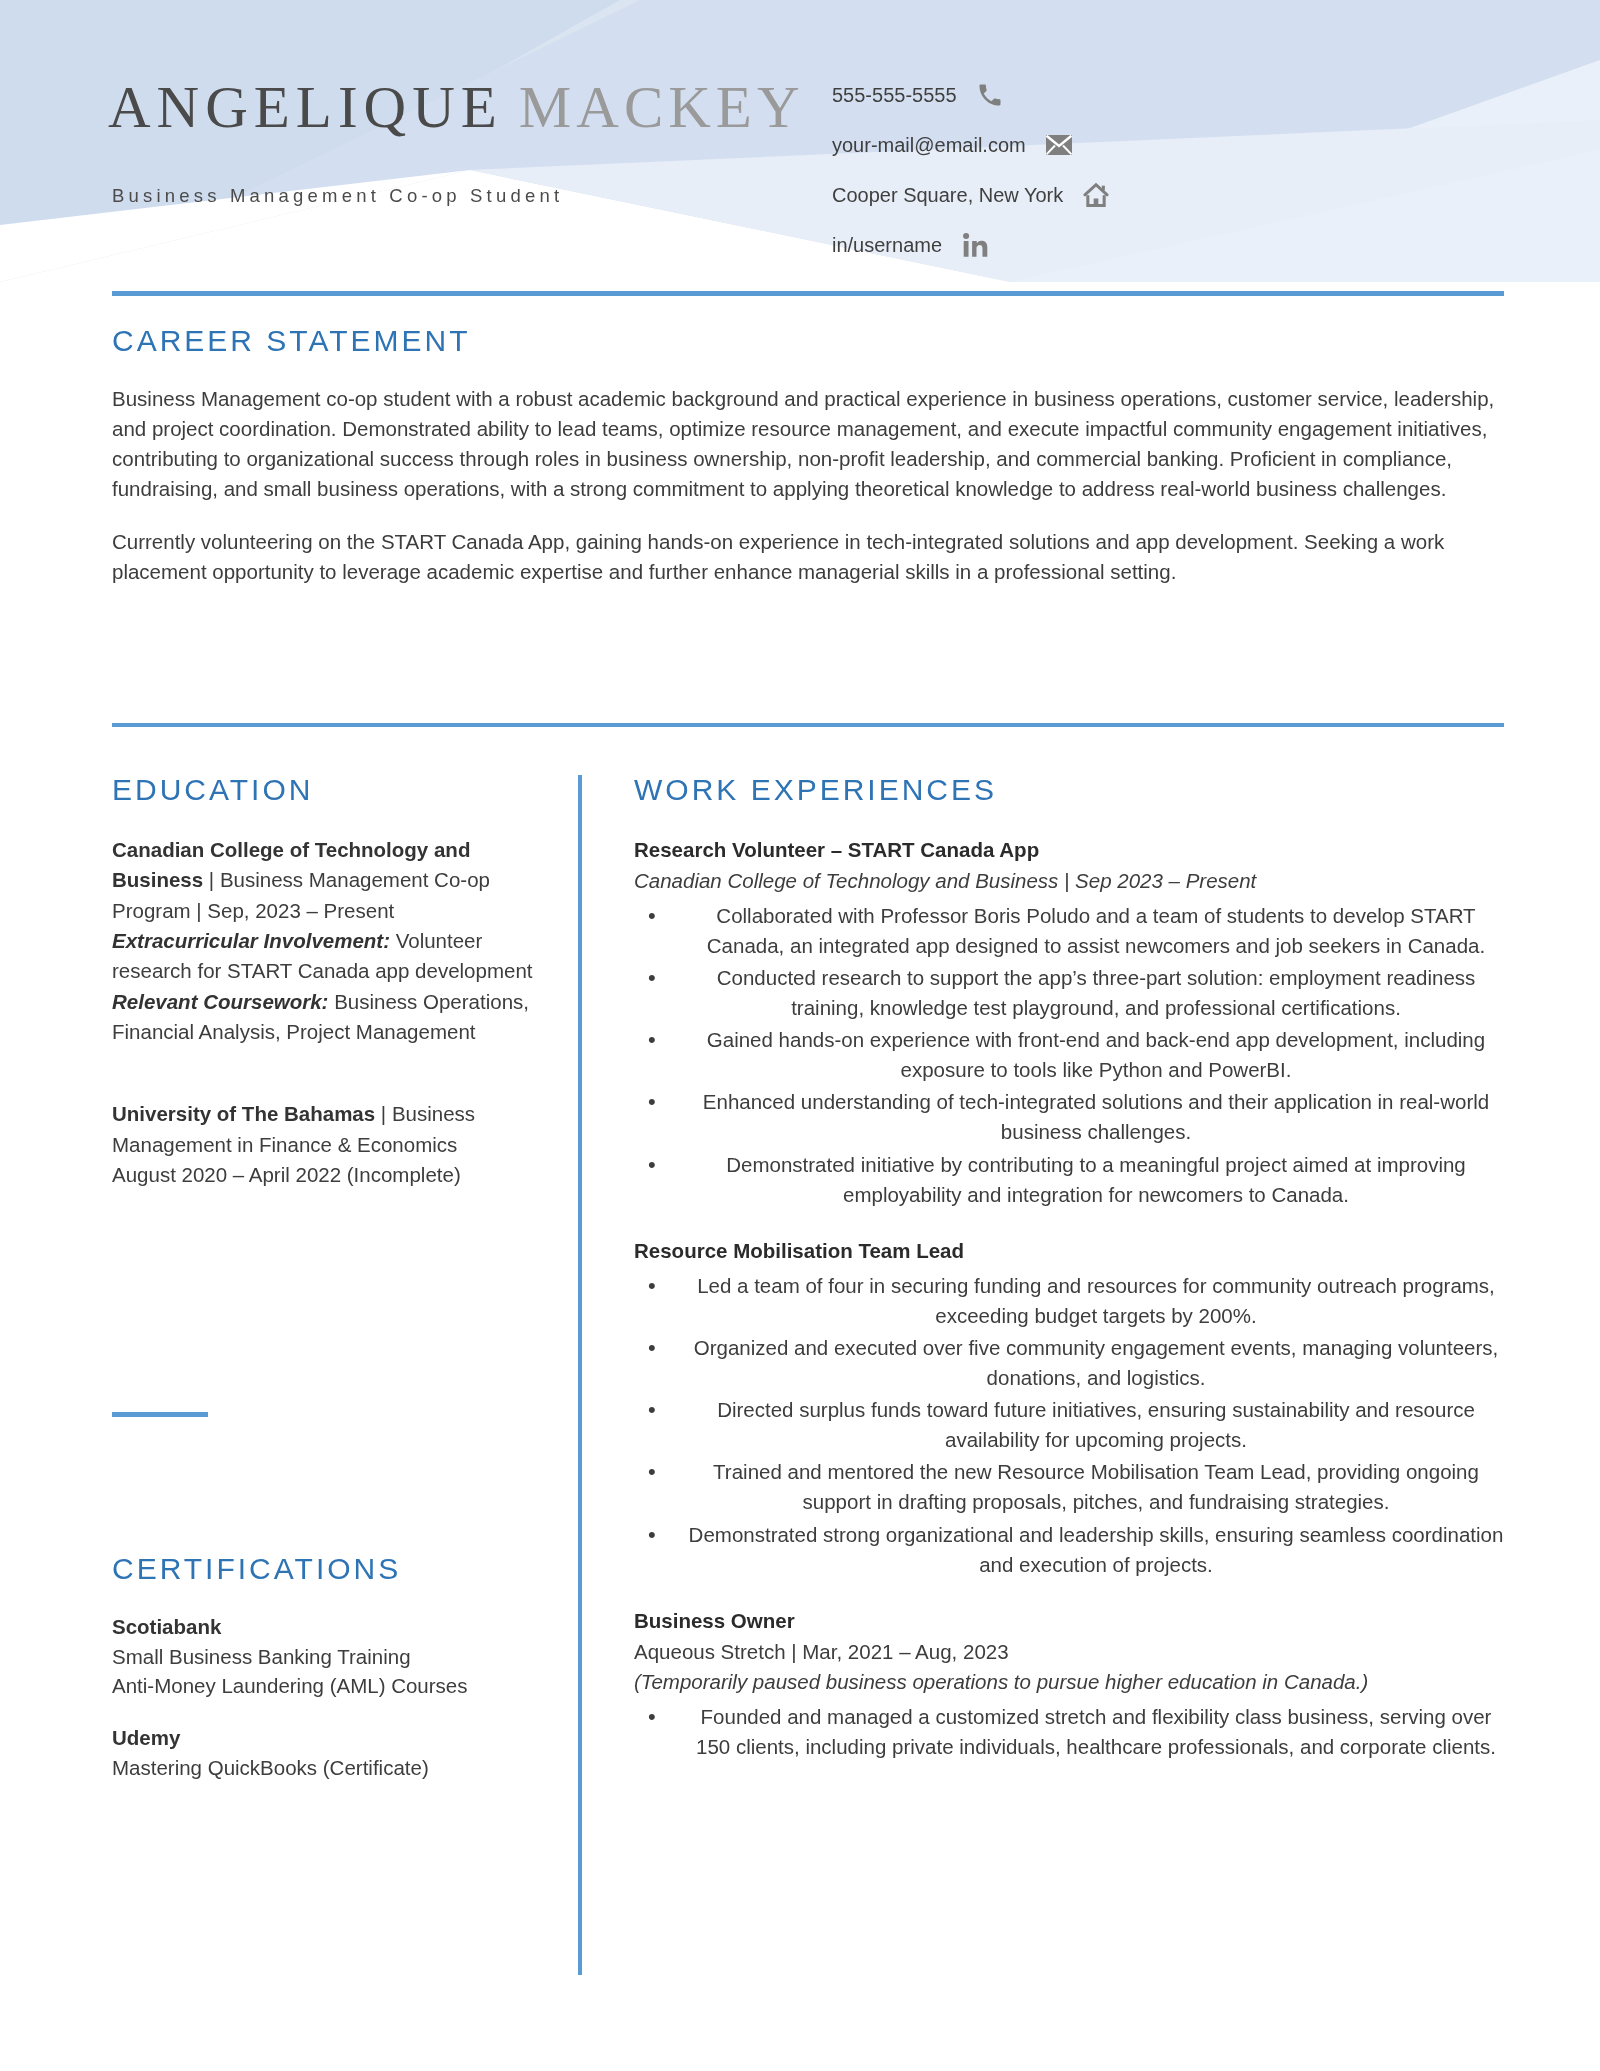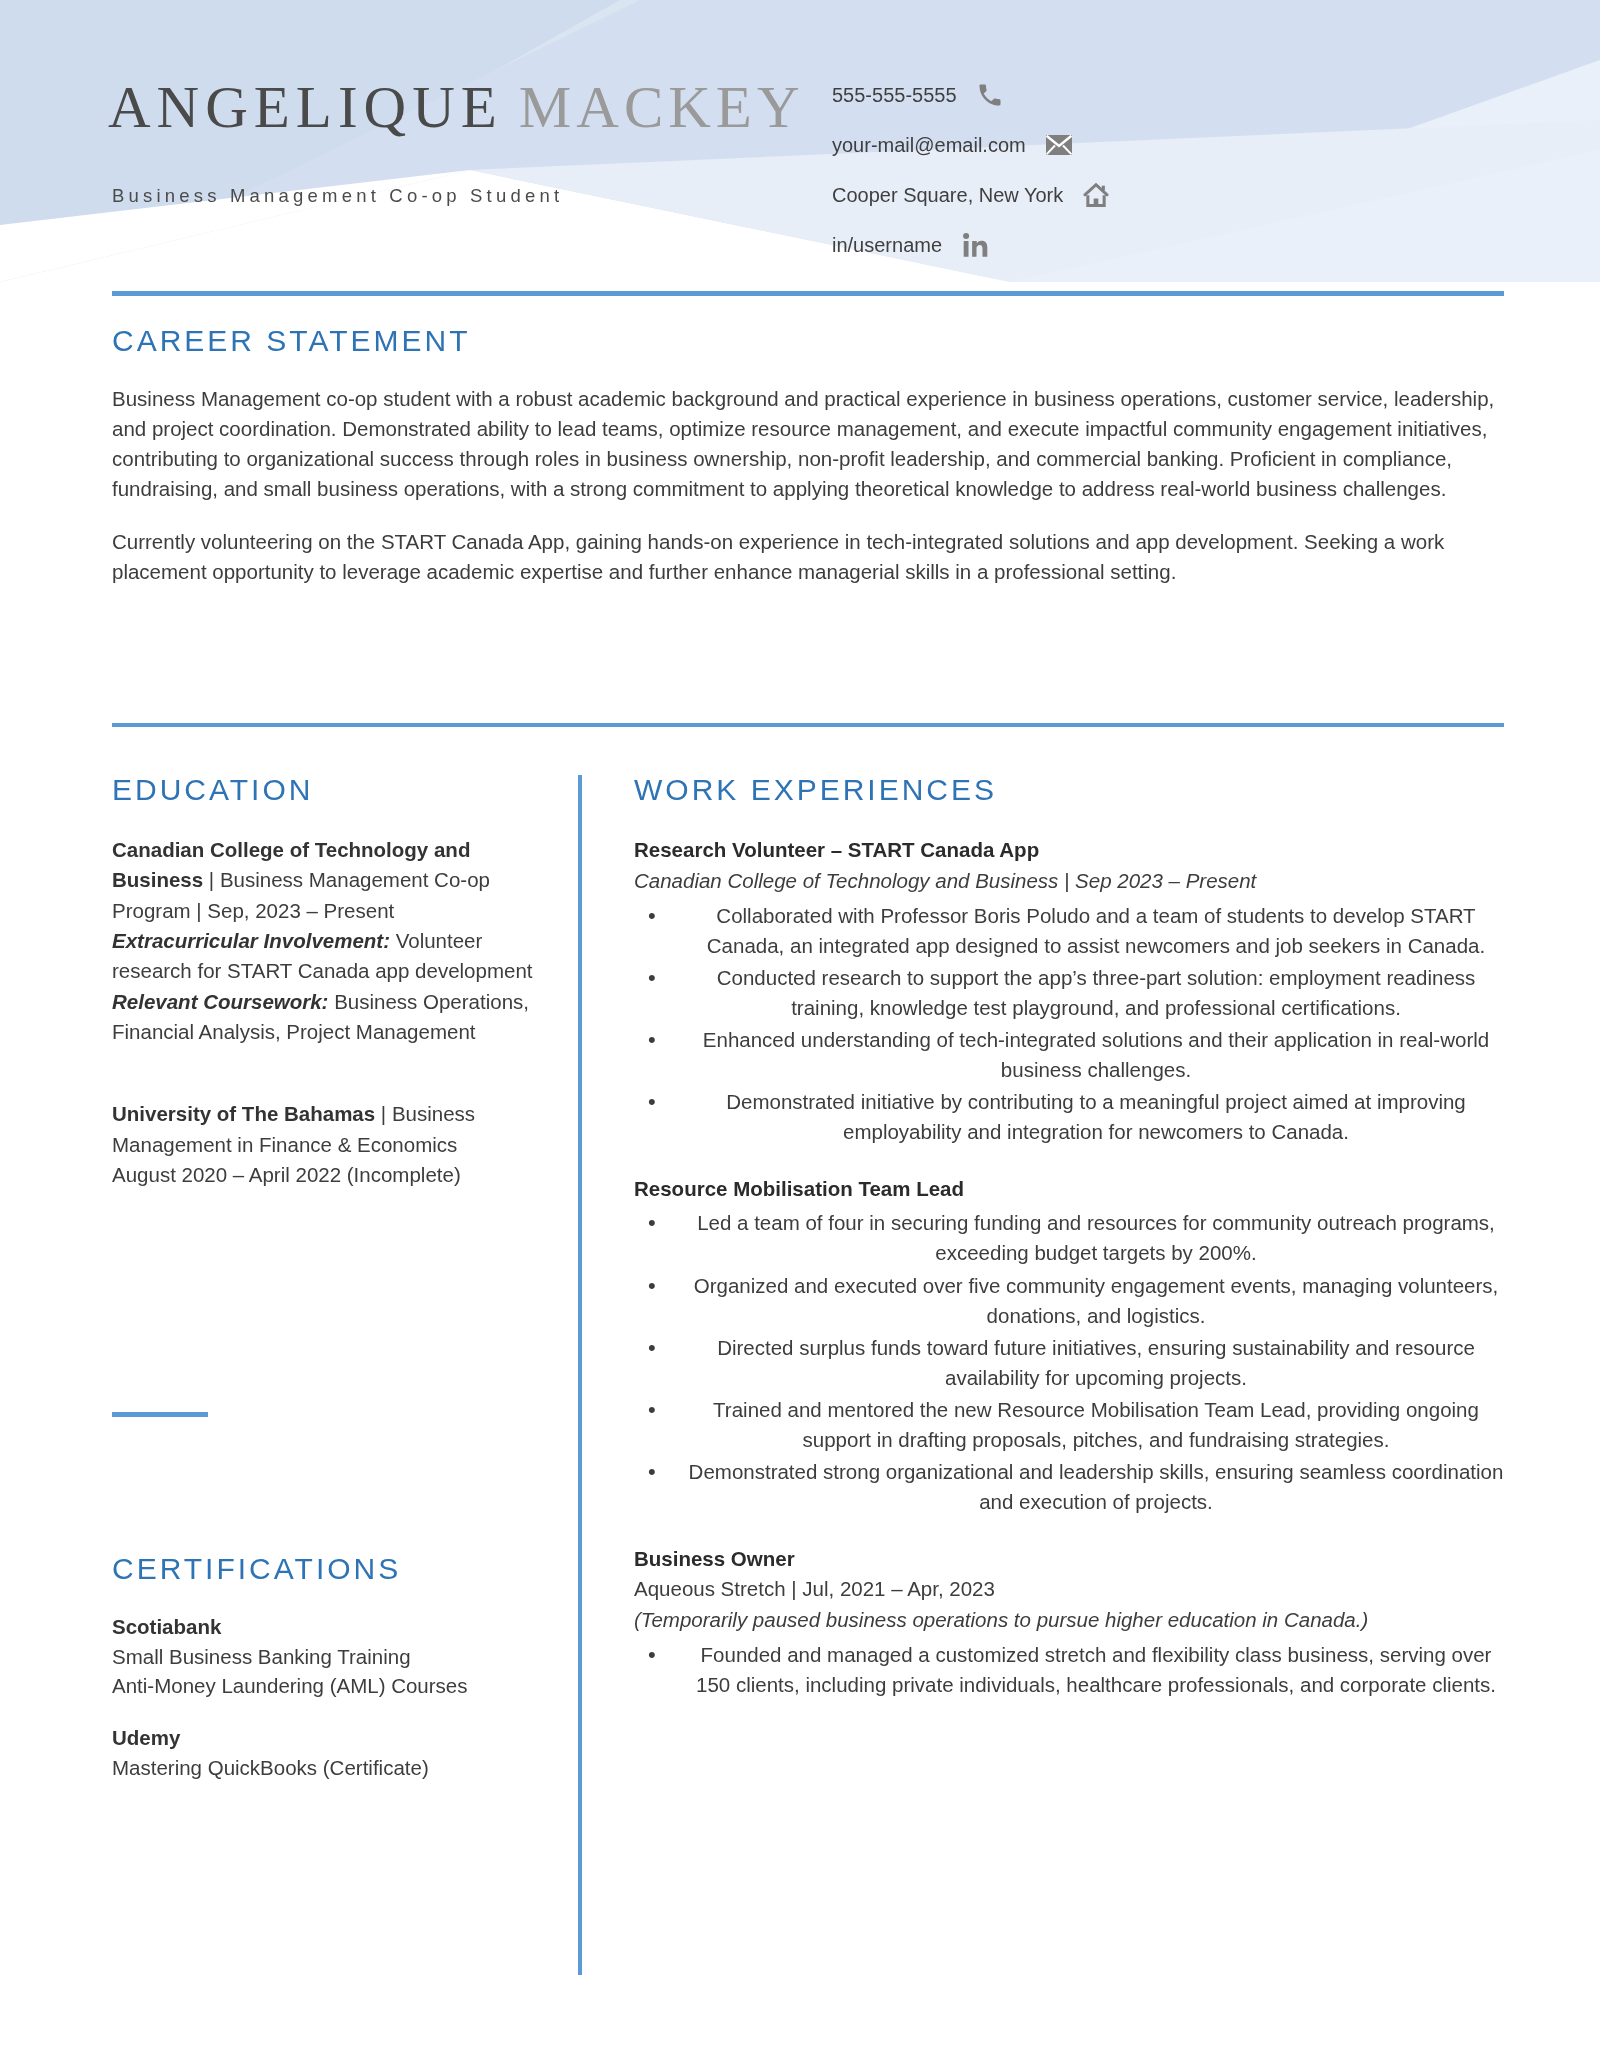--- a/index.html
+++ b/index.html
@@ -376,37 +376,38 @@
 
 <div class="col-right">
   <div class="sec-head">WORK EXPERIENCES</div>
 
   <div class="job">
     <div class="job-role">Research Volunteer – START Canada App</div>
     <div class="job-meta">Canadian College of Technology and Business | Sep 2023 – Present</div>
     <ul class="bullets">
       <li>Collaborated with Professor Boris Poludo and a team of students to develop START Canada, an integrated app designed to assist newcomers and job seekers in Canada.</li>
       <li>Conducted research to support the app’s three-part solution: employment readiness training, knowledge test playground, and professional certifications.</li>
+      <li>Gained hands-on experience with front-end and back-end app development, including exposure to tools like Python and PowerBI.</li>
       <li>Enhanced understanding of tech-integrated solutions and their application in real-world business challenges.</li>
       <li>Demonstrated initiative by contributing to a meaningful project aimed at improving employability and integration for newcomers to Canada.</li>
     </ul>
   </div>
 
   <div class="job">
     <div class="job-role">Resource Mobilisation Team Lead</div>
     <ul class="bullets">
       <li>Led a team of four in securing funding and resources for community outreach programs, exceeding budget targets by 200%.</li>
       <li>Organized and executed over five community engagement events, managing volunteers, donations, and logistics.</li>
       <li>Directed surplus funds toward future initiatives, ensuring sustainability and resource availability for upcoming projects.</li>
       <li>Trained and mentored the new Resource Mobilisation Team Lead, providing ongoing support in drafting proposals, pitches, and fundraising strategies.</li>
       <li>Demonstrated strong organizational and leadership skills, ensuring seamless coordination and execution of projects.</li>
     </ul>
   </div>
 
   <div class="job">
     <div class="job-role">Business Owner</div>
-    <div class="job-meta plain">Aqueous Stretch | Jul, 2021 – Apr, 2023</div>
+    <div class="job-meta plain">Aqueous Stretch | Mar, 2021 – Aug, 2023</div>
     <div class="job-note">(Temporarily paused business operations to pursue higher education in Canada.)</div>
     <ul class="bullets">
       <li>Founded and managed a customized stretch and flexibility class business, serving over 150 clients, including private individuals, healthcare professionals, and corporate clients.</li>
     </ul>
   </div>
 </div>
 
 </body></html>

